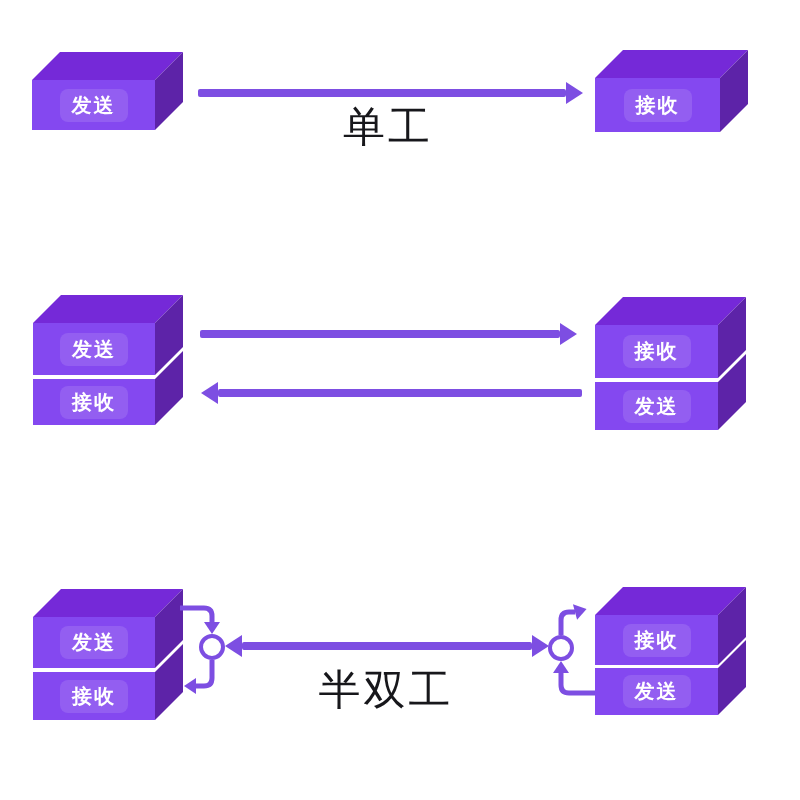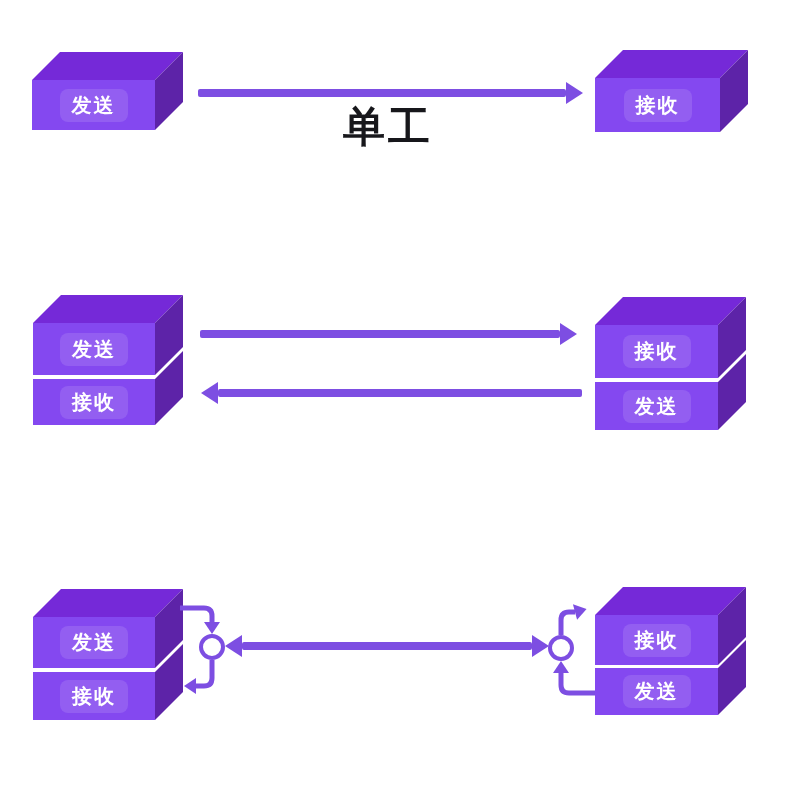--- a/index.html
+++ b/index.html
@@ -41,21 +41,21 @@
     border-right:17px solid var(--arrow);border-top:11px solid transparent;
     border-bottom:11px solid transparent}
 
   
   .switch{position:absolute;overflow:visible}
   .switch .ln{fill:none;stroke:var(--arrow);stroke-width:5}
   .switch .hd{fill:var(--arrow)}
   .switch .node{fill:#ffffff;stroke:var(--arrow);stroke-width:4}
 
   
-  .title{position:absolute;transform:translateX(-50%);font-size:42px;font-weight:700;
+  .title{position:absolute;transform:translateX(-50%);font-size:42px;font-weight:400;
     color:var(--title-color);letter-spacing:3px;line-height:1;white-space:nowrap}
 </style>
 </head>
 <body>
 
 <div class="canvas">
 
   <div class="box3d" style="left:32px;top:80px;--w:123px;--h:50px">
     <div class="face top"></div>
     <div class="face side"></div>
@@ -147,14 +147,15 @@
       <span class="boxlabel">接收</span>
     </div>
   </div>
   <div class="box3d" style="left:595px;top:668px;--w:123px;--h:47px">
     <div class="face side"></div>
     <div class="face front">
       <span class="boxlabel">发送</span>
     </div>
   </div>
 
+  <div class="title" style="left:386px;top:669px">半双工</div>
 
 </div>
 
 </body></html>

